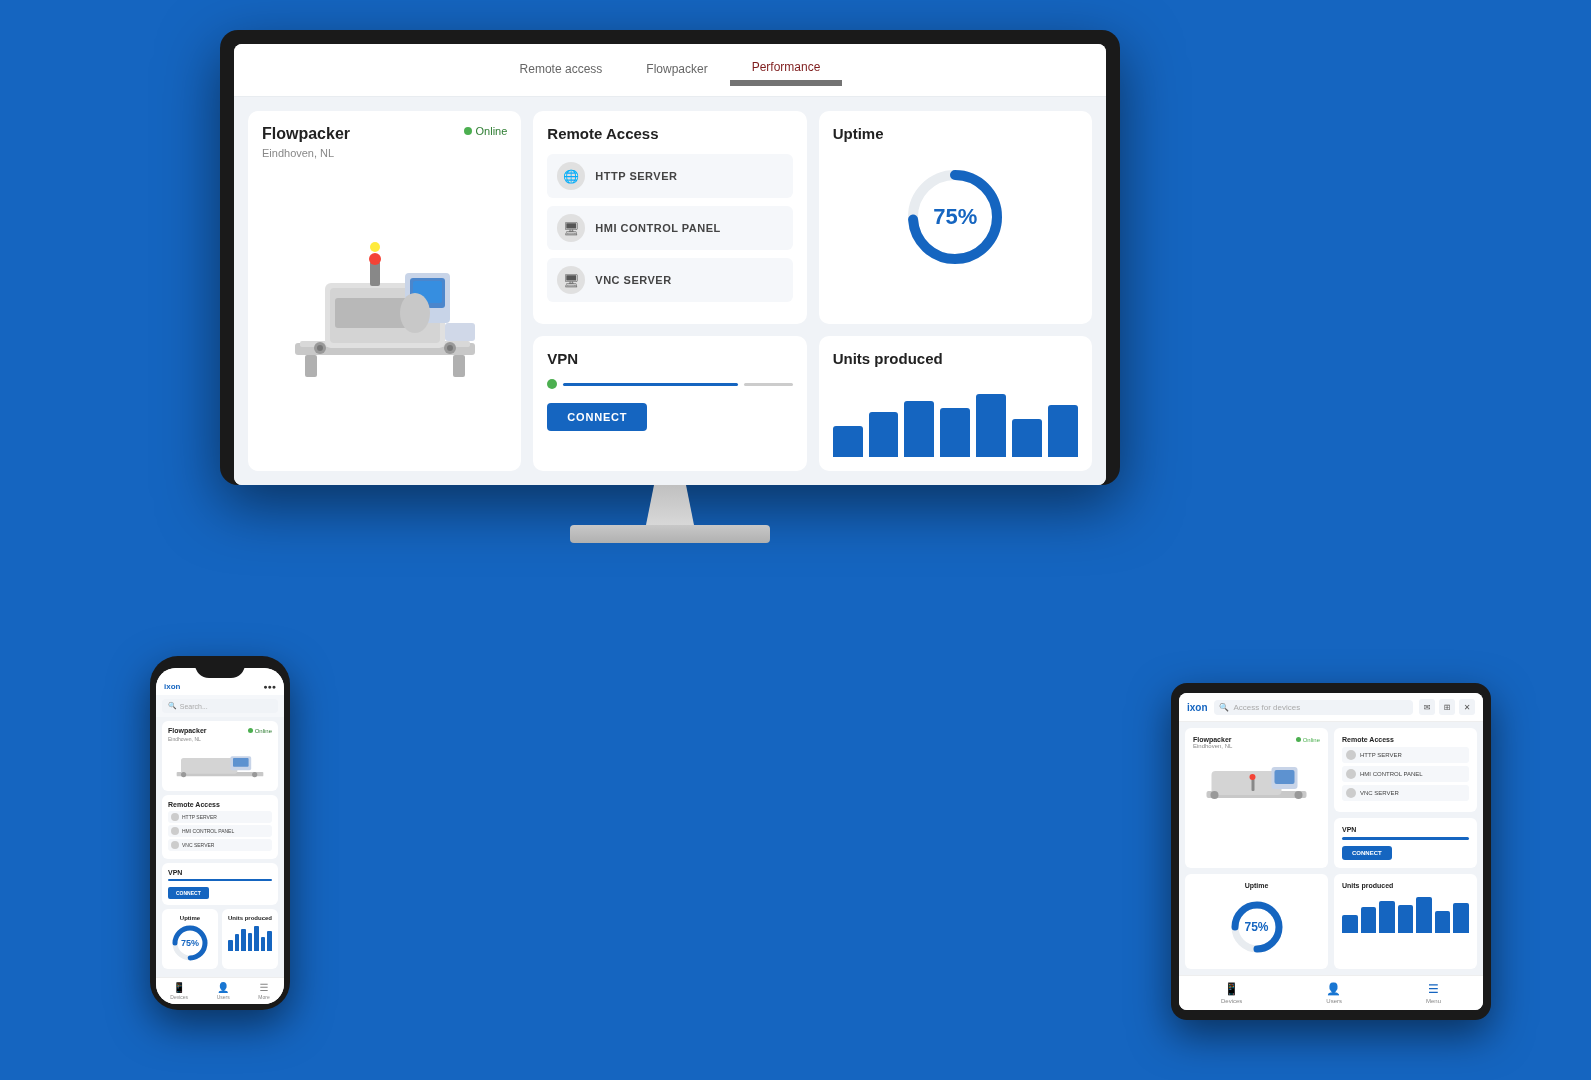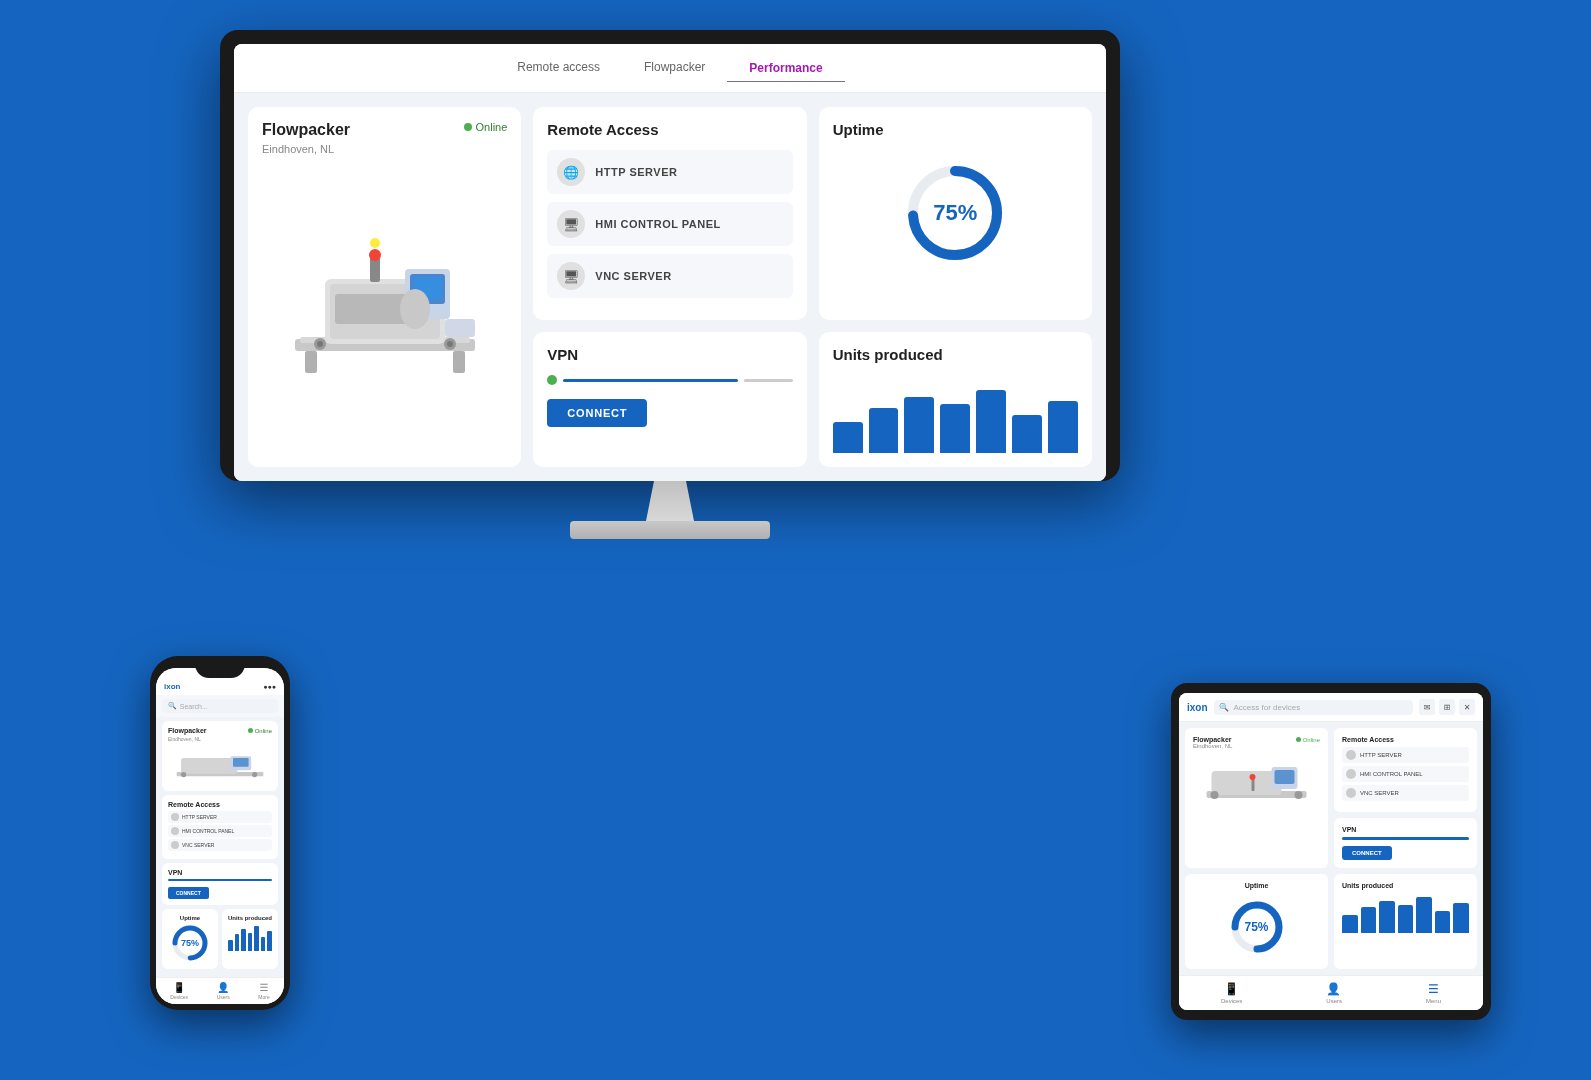--- a/index.html
+++ b/index.html
@@ -43,23 +43,23 @@
       border-bottom: 1px solid #e8ecf0;
     }
     .nav-tab {
       padding: 6px 22px;
       font-size: 12px;
       color: #666;
       cursor: pointer;
       border-bottom: 2px solid transparent;
     }
     .nav-tab.active {
-      color: #a21caf;
-      border-bottom: 1px solid #737373;
-      font-weight: 700;
+      color: #7f1d1d;
+      border-bottom: 6px solid #737373;
+      font-weight: 400;
     }
     .monitor-content {
       display: grid;
       grid-template-columns: 1fr 1fr 1fr;
       grid-template-rows: auto auto;
       gap: 12px;
       padding: 14px;
       background: #f0f3f7;
     }
 

